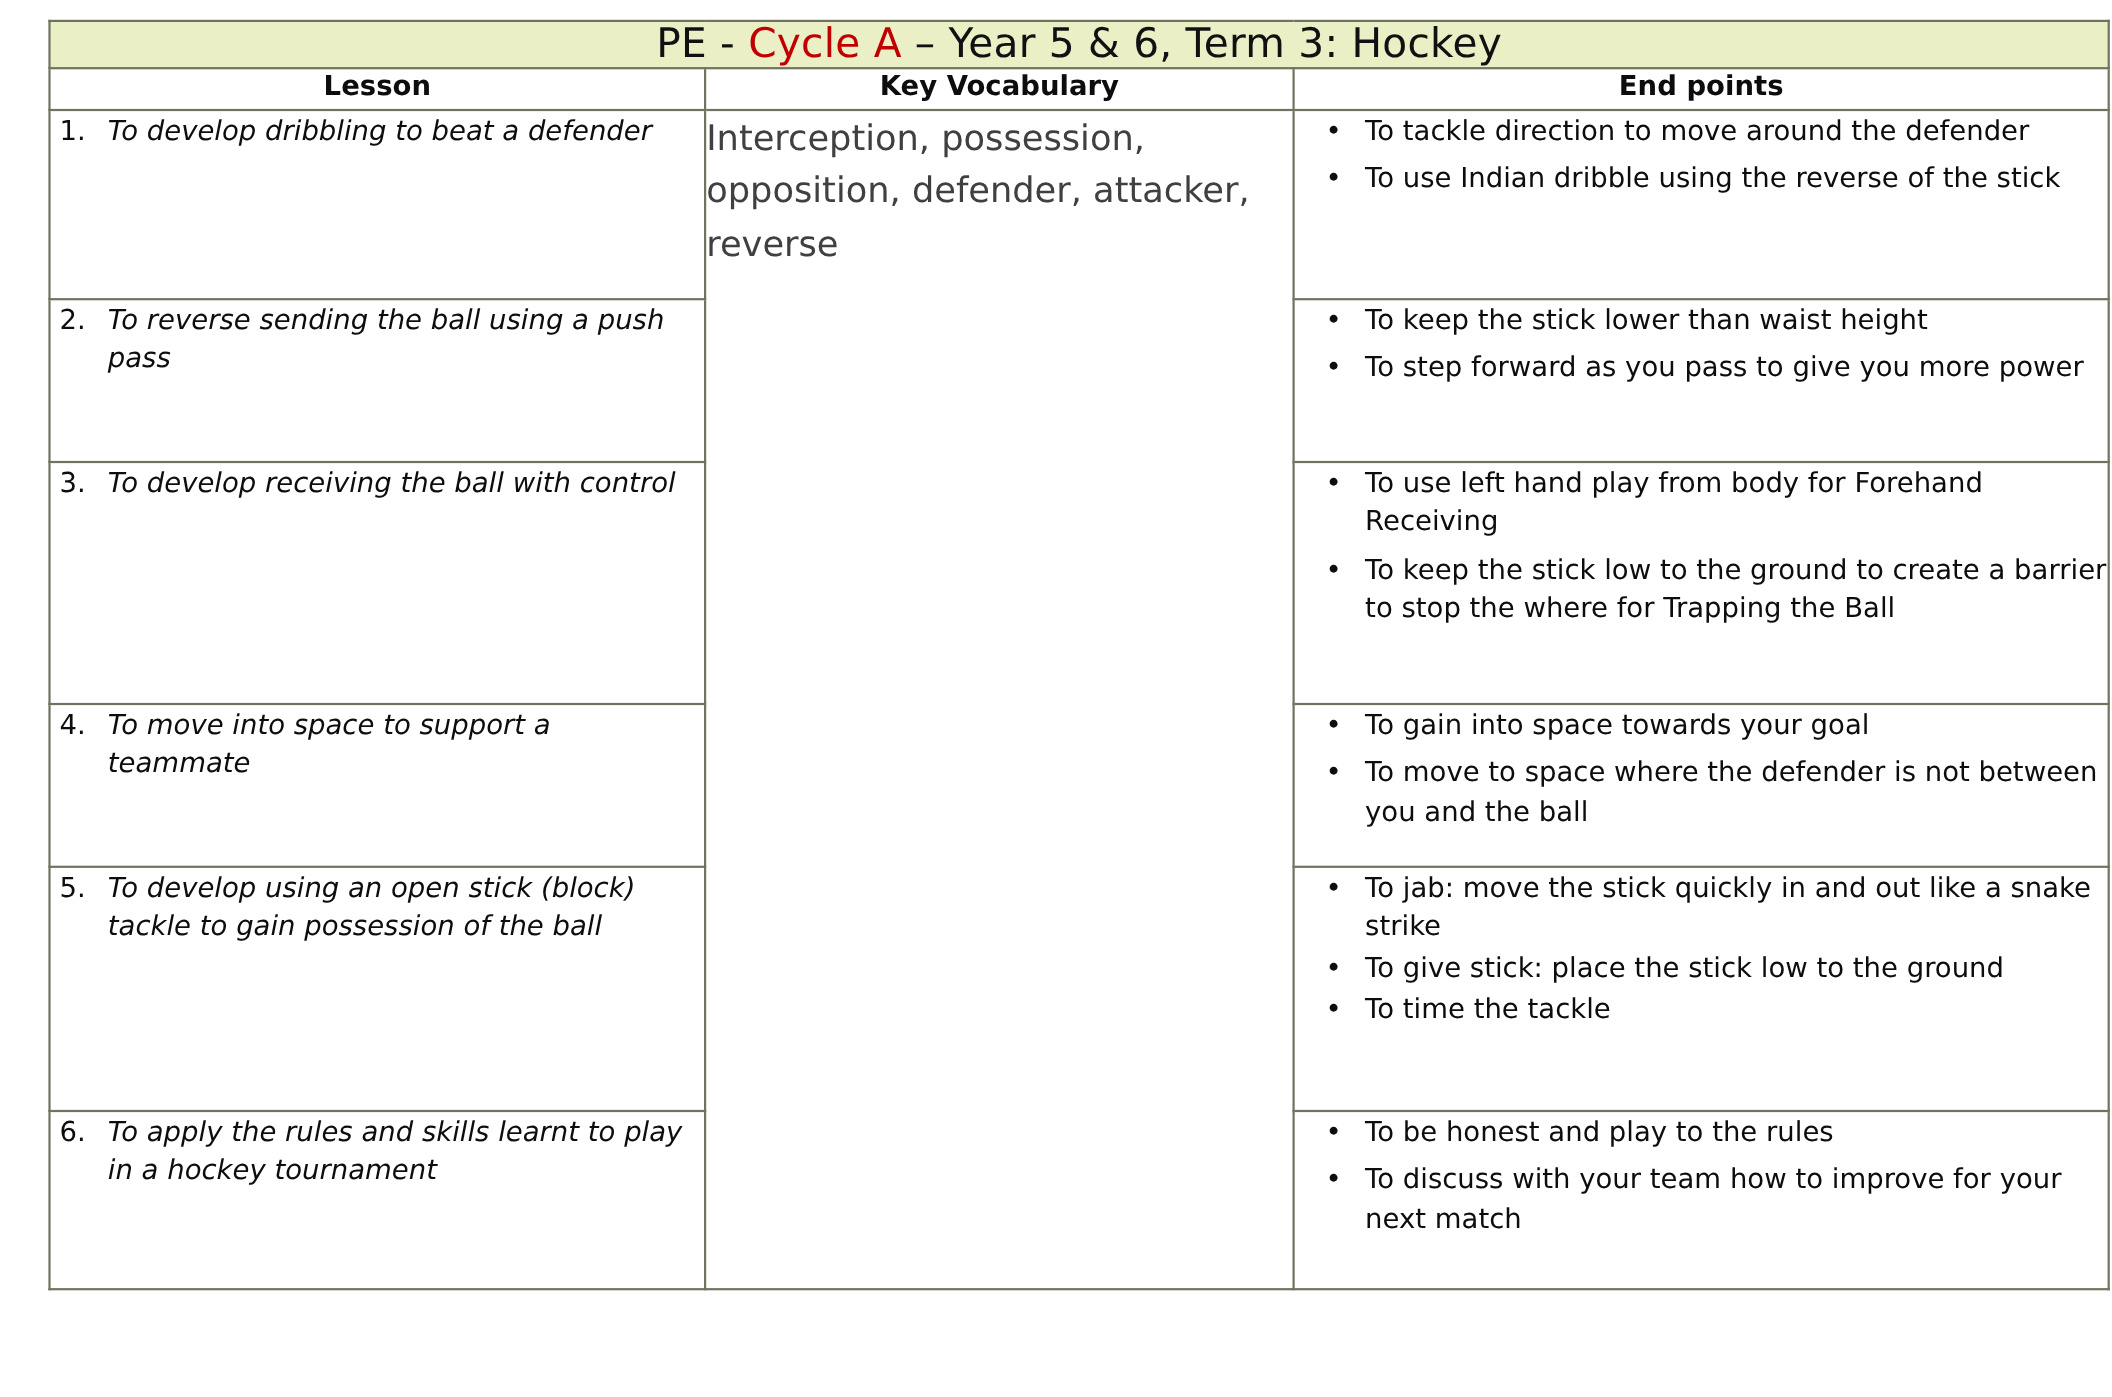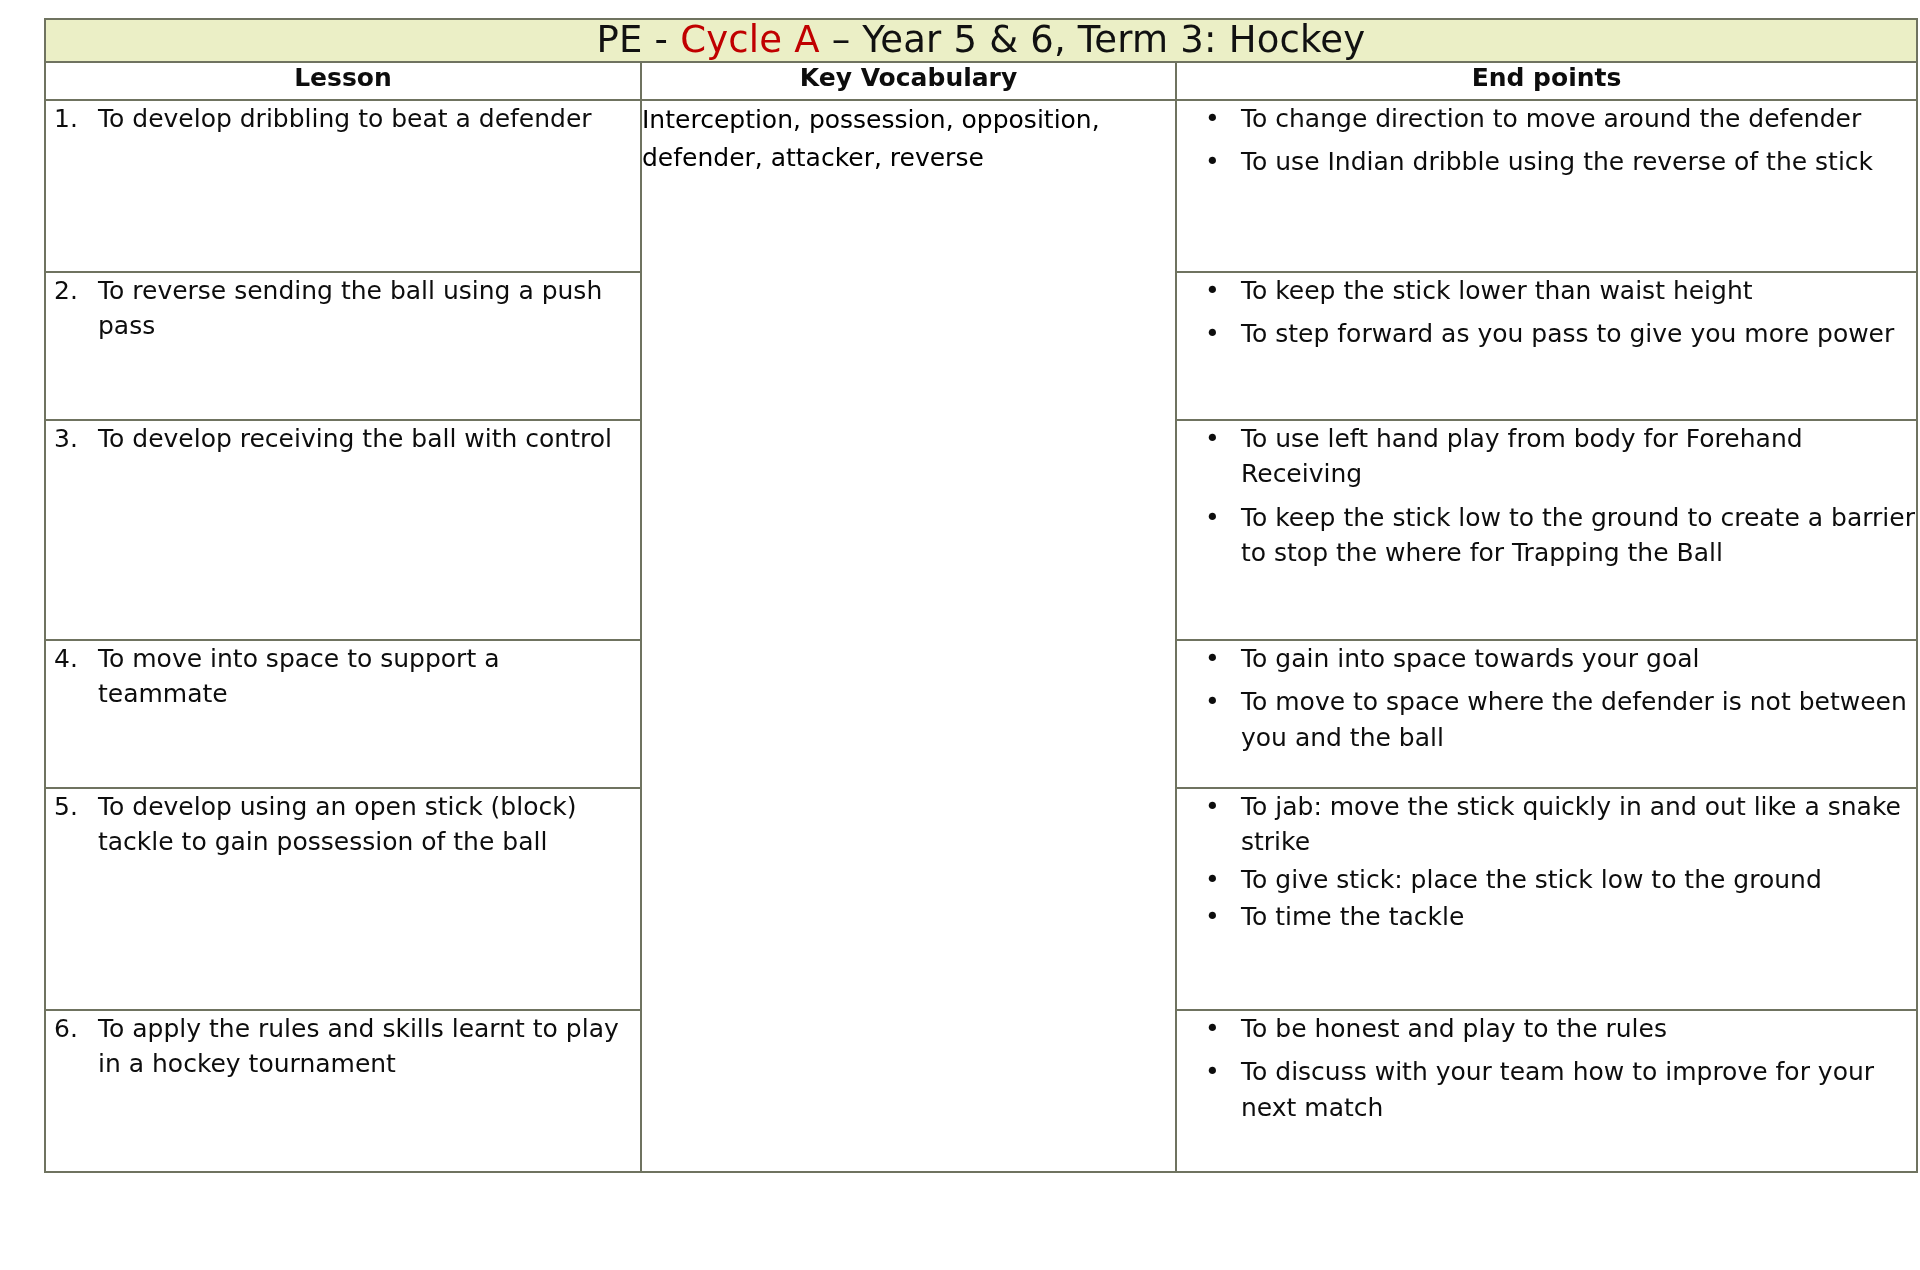--- a/index.html
+++ b/index.html
@@ -77,31 +77,32 @@
   .lesson-num {
     width: 52px;
     flex: 0 0 52px;
     text-align: left;
     padding-left: 8px;
     box-sizing: border-box;
   }
   .lesson-text {
     flex: 1 1 auto;
     padding-right: 6px;
+    font-style: italic;
   }
   .vocab-cell {
     vertical-align: middle;
     text-align: left;
     padding: 10px 18px 10px 16px;
   }
   .vocab-text {
     font-family: "DejaVu Sans", sans-serif;
-    font-size: 25px;
+    font-size: 32px;
     line-height: 1.52;
-    color: #000000;
+    color: #404040;
   }
   .end-cell {
     padding: 14px 16px 16px 6px;
   }
   ul.endpoints {
     list-style: none;
     margin: 0;
     padding: 0;
   }
   ul.endpoints li {
@@ -153,21 +154,21 @@
           <div class="lesson-line">
             <span class="lesson-num">1.</span>
             <span class="lesson-text">To develop dribbling to beat a defender</span>
           </div>
         </td>
         <td class="vocab-cell" rowspan="6">
           <div class="vocab-text">Interception, possession, opposition, defender, attacker, reverse</div>
         </td>
         <td class="end-cell">
           <ul class="endpoints">
-            <li><span class="bullet">•</span><span>To change direction to move around the defender</span></li>
+            <li><span class="bullet">•</span><span>To tackle direction to move around the defender</span></li>
             <li><span class="bullet">•</span><span>To use Indian dribble using the reverse of the stick</span></li>
           </ul>
         </td>
       </tr>
 
       <tr>
         <td class="lesson-cell" style="height:146px">
           <div class="lesson-line">
             <span class="lesson-num">2.</span>
             <span class="lesson-text">To reverse sending the ball using a push pass</span>

